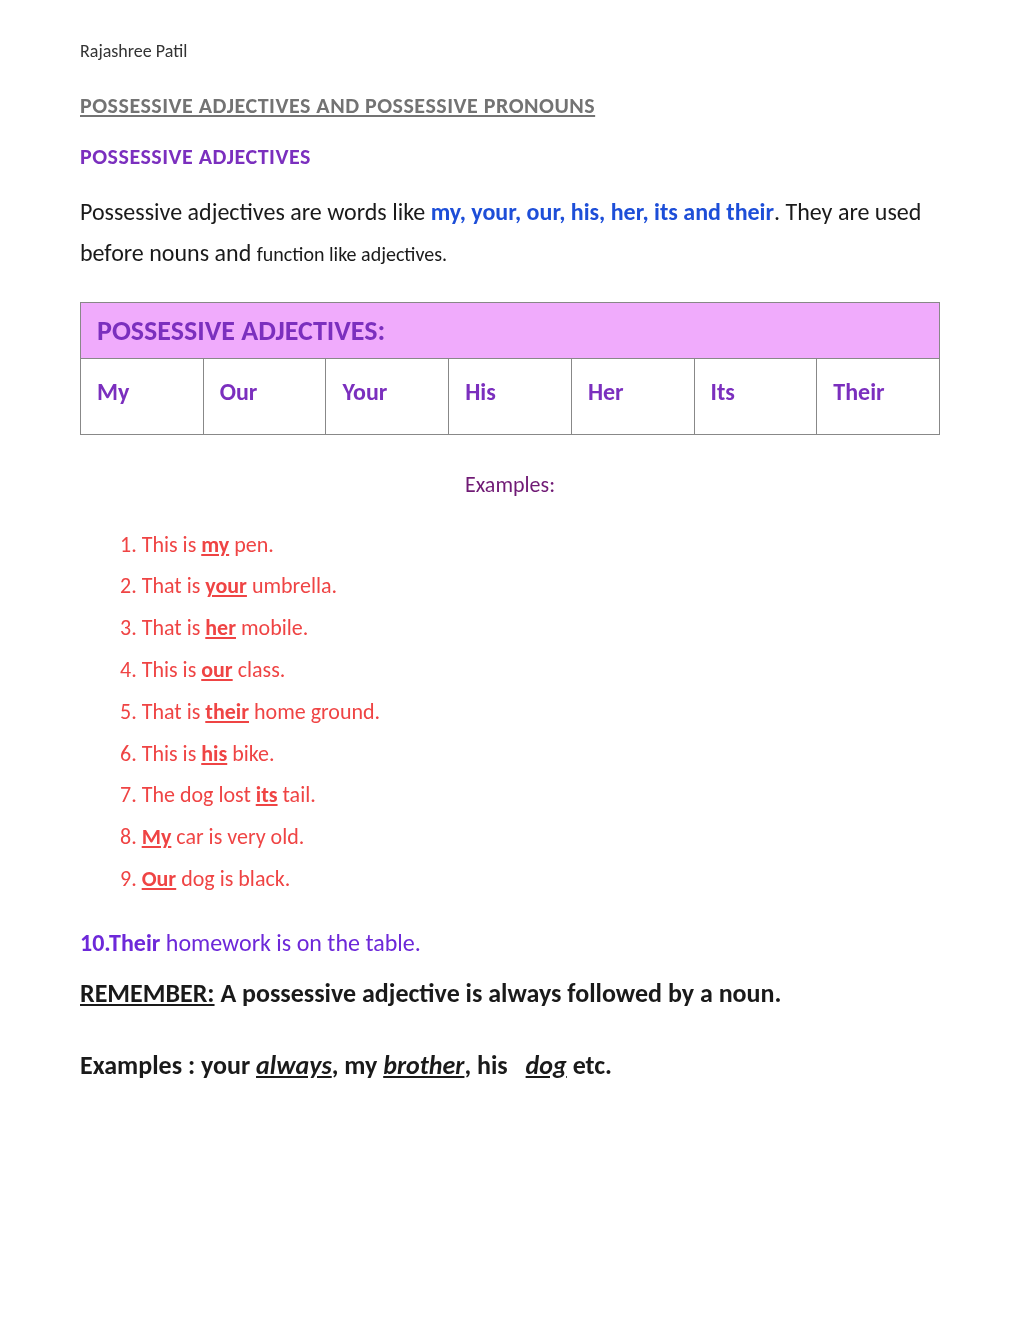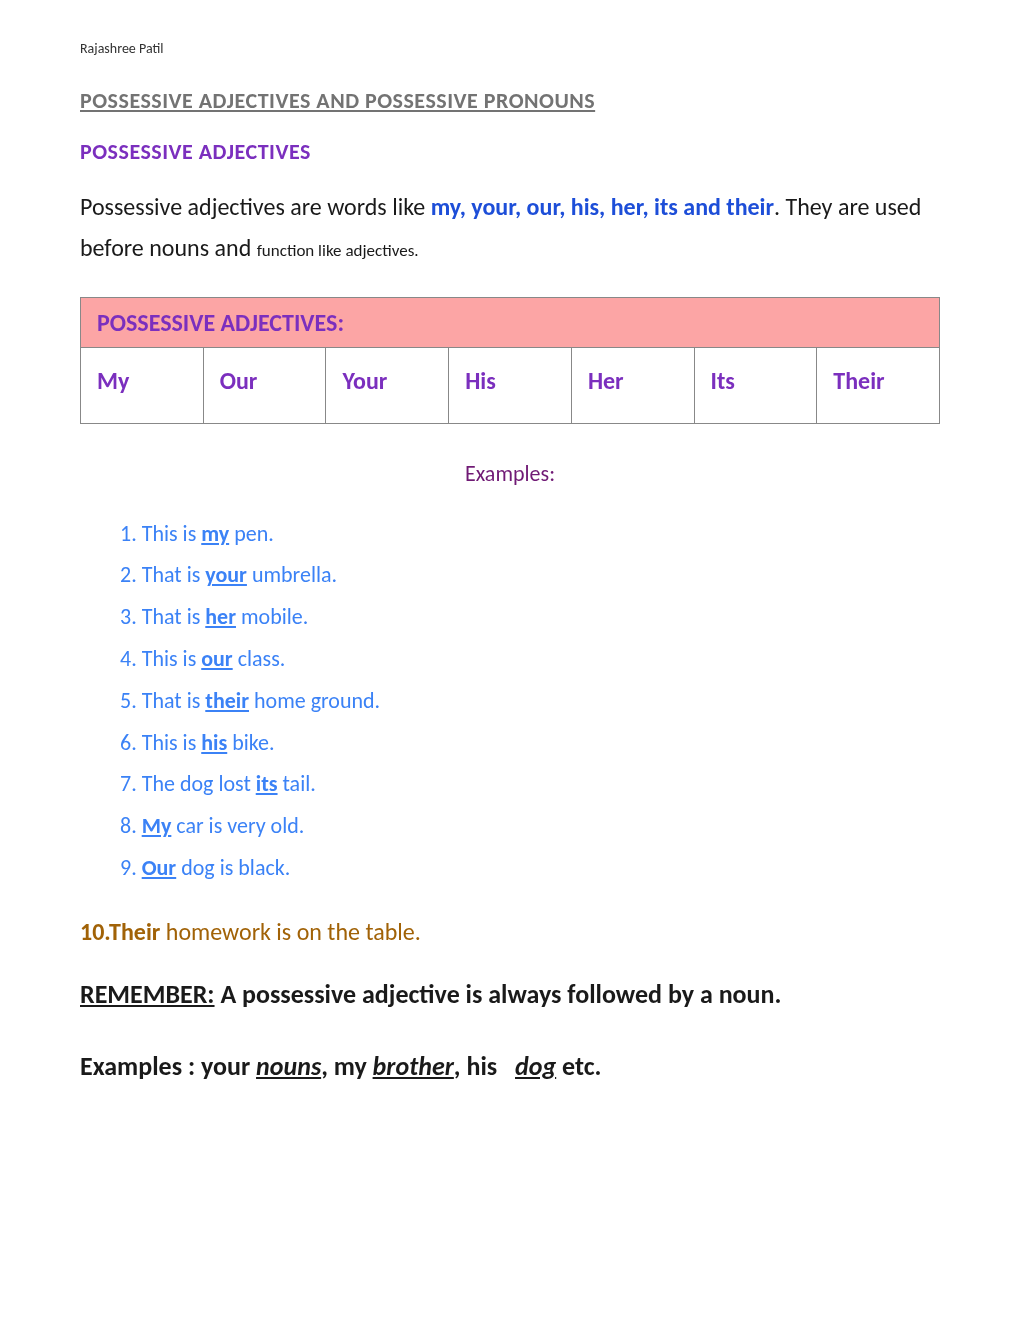--- a/index.html
+++ b/index.html
@@ -12,21 +12,21 @@
       width: 1020px;
       min-height: 1320px;
       background: #ffffff;
       font-family: 'Calibri', 'Segoe UI', sans-serif;
       font-size: 22px;
       color: #1a1a1a;
       padding: 40px 80px 60px 80px;
     }
 
     .author {
-      font-size: 14px;
+      font-size: 18px;
       color: #333;
       margin-bottom: 30px;
     }
 
     .main-title {
       color: #737373;
       font-weight: bold;
       text-decoration: underline;
       font-size: 22px;
       margin-bottom: 24px;
@@ -49,35 +49,35 @@
       margin-bottom: 28px;
       color: #1a1a1a;
     }
 
     .intro-text .bold-purple {
       font-weight: bold;
       color: #1d4ed8;
     }
 
     .intro-text .small-text {
-      font-size: 17px;
+      font-size: 20px;
     }
 
     .table-container {
       border: 1.5px solid #888;
       margin-bottom: 36px;
       width: 100%;
     }
 
     .table-header {
-      background: #fca5a5;
+      background: #f0abfc;
       padding: 10px 16px;
       font-weight: bold;
       color: #7b2fbe;
-      font-size: 24px;
+      font-size: 28px;
       border-bottom: 1.5px solid #888;
       text-transform: uppercase;
     }
 
     .table-row {
       display: flex;
       border-top: none;
     }
 
     .table-cell {
@@ -103,38 +103,38 @@
 
     .examples-list {
       list-style: none;
       margin-left: 40px;
       margin-bottom: 28px;
     }
 
     .examples-list li {
       font-size: 22px;
       line-height: 1.9;
-      color: #3b82f6;
+      color: #ef4444;
       counter-increment: example-counter;
     }
 
     .examples-list li::before {
       content: counter(example-counter) ".  ";
       font-size: 22px;
     }
 
     .examples-list {
       counter-reset: example-counter;
     }
 
     .example-10 {
       font-size: 24px;
       font-weight: bold;
-      margin-bottom: 28px;
-      color: #a16207;
+      margin-bottom: 16px;
+      color: #6d28d9;
     }
 
     .remember-block {
       font-size: 26px;
       font-weight: bold;
       line-height: 1.55;
       margin-bottom: 32px;
       color: #1a1a1a;
     }
 
@@ -182,13 +182,13 @@
     <li>This is <strong><u>his</u></strong> bike.</li>
     <li>The dog lost <strong><u>its</u></strong> tail.</li>
     <li><strong><u>My</u></strong> car is very old.</li>
     <li><strong><u>Our</u></strong> dog is black.</li>
   </ol>
 
 <div class="example-10" id="example-10-div"><span style="font-weight:bold;">10.Their</span><span style="font-weight:normal;"> homework is on the table.</span></div>
 
 <div class="remember-block" id="remember-div"><span style="text-decoration:underline;margin-top:12px;">REMEMBER:</span> A possessive adjective is always followed by a noun.</div>
 
-<div class="examples-bottom" id="bottom-examples-div">Examples : your <span style="font-style:italic;text-decoration:underline;">nouns</span>, my <span style="font-style:italic;text-decoration:underline;text-align:center;">brother</span>, his <span style="font-style:italic;text-decoration:underline;margin-left:12px;">dog</span> etc.</div>
+<div class="examples-bottom" id="bottom-examples-div">Examples : your <span style="font-style:italic;text-decoration:underline;">always</span>, my <span style="font-style:italic;text-decoration:underline;text-align:center;">brother</span>, his <span style="font-style:italic;text-decoration:underline;margin-left:12px;">dog</span> etc.</div>
 
 </body></html>

